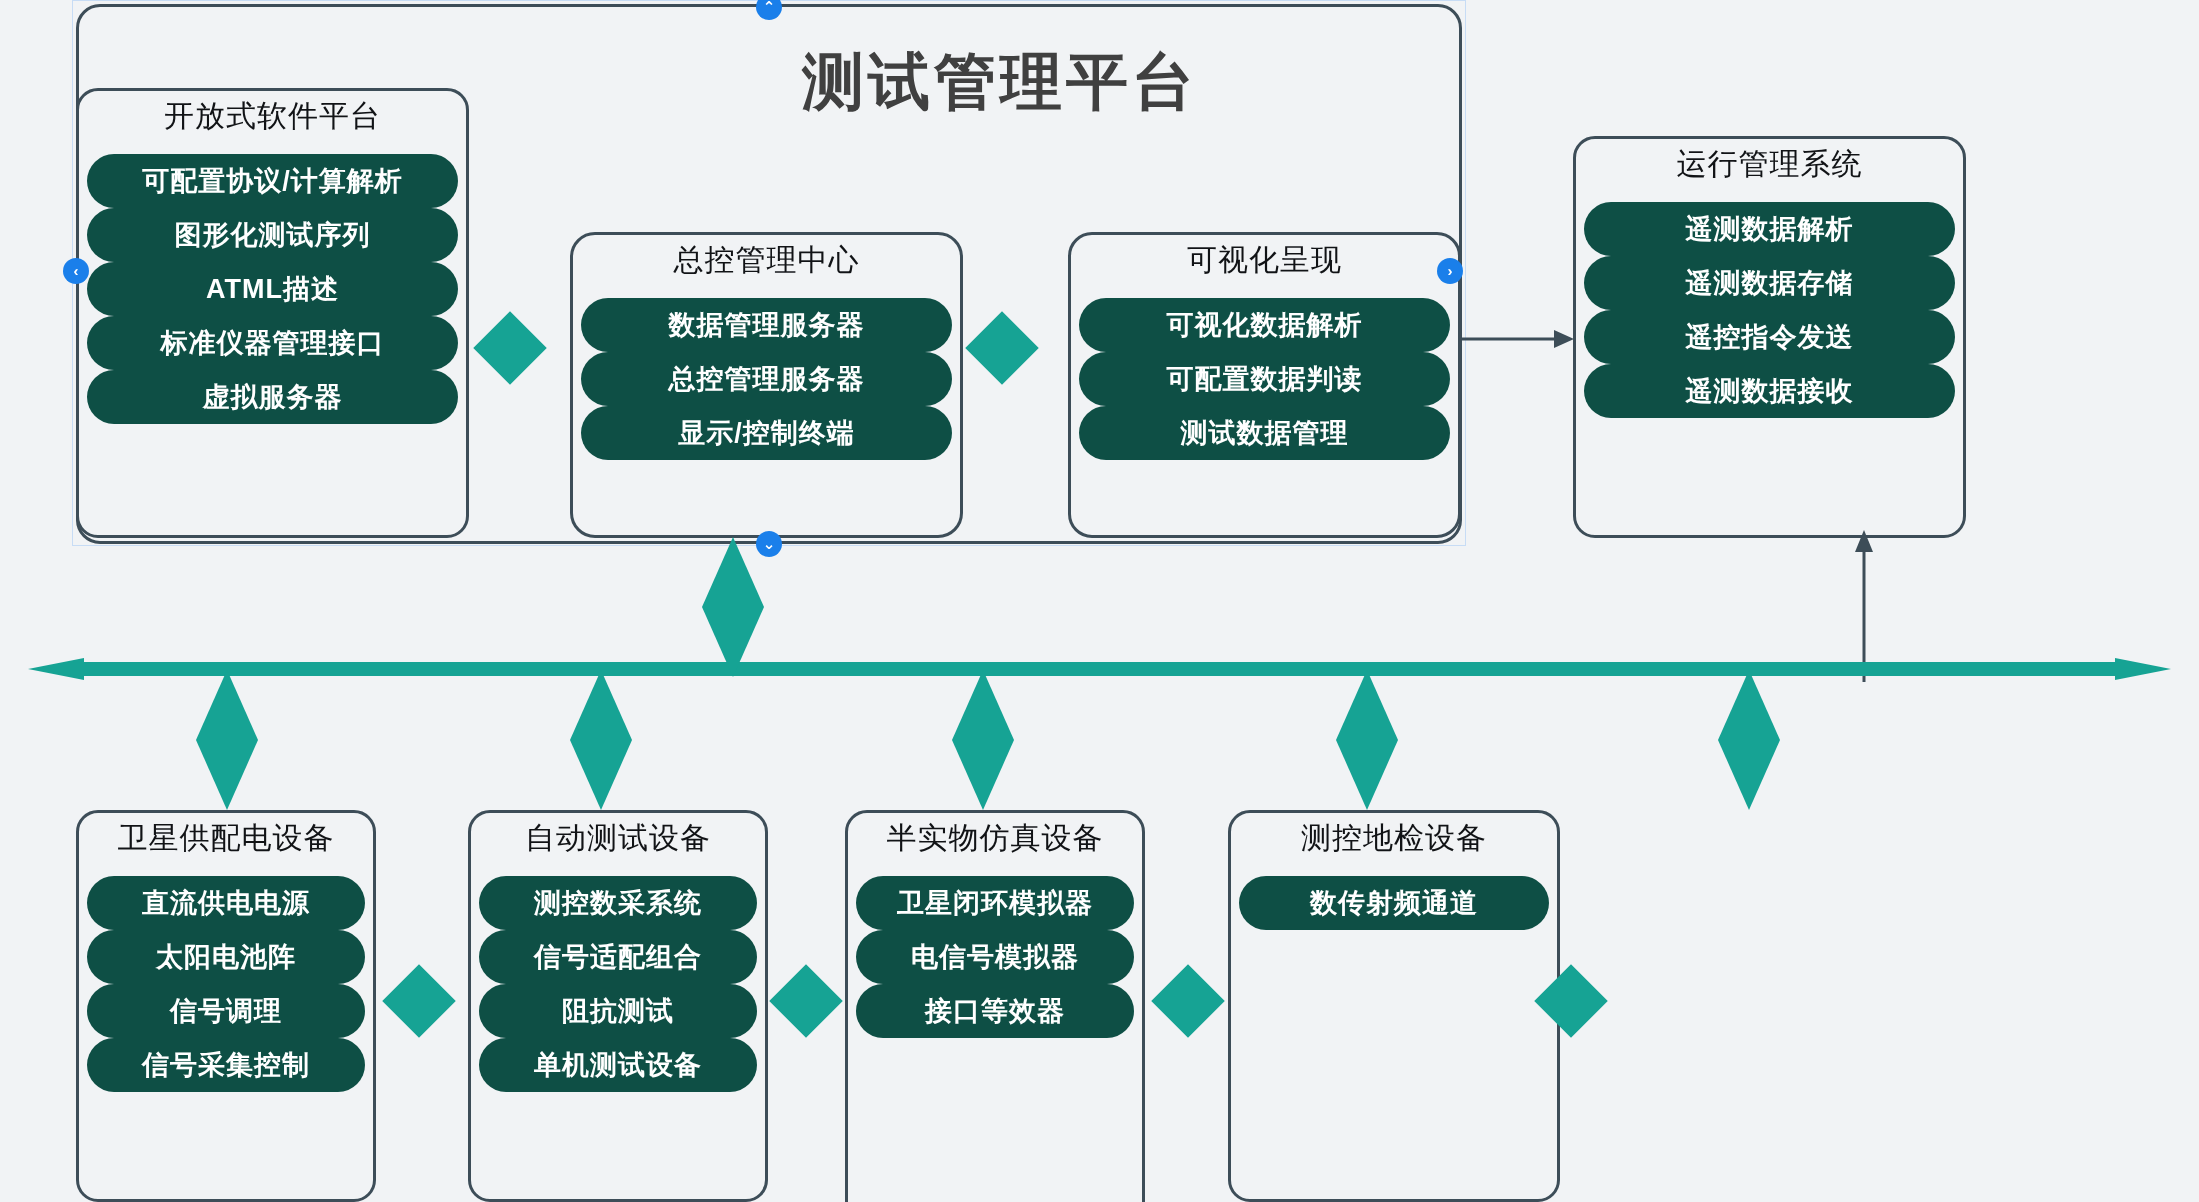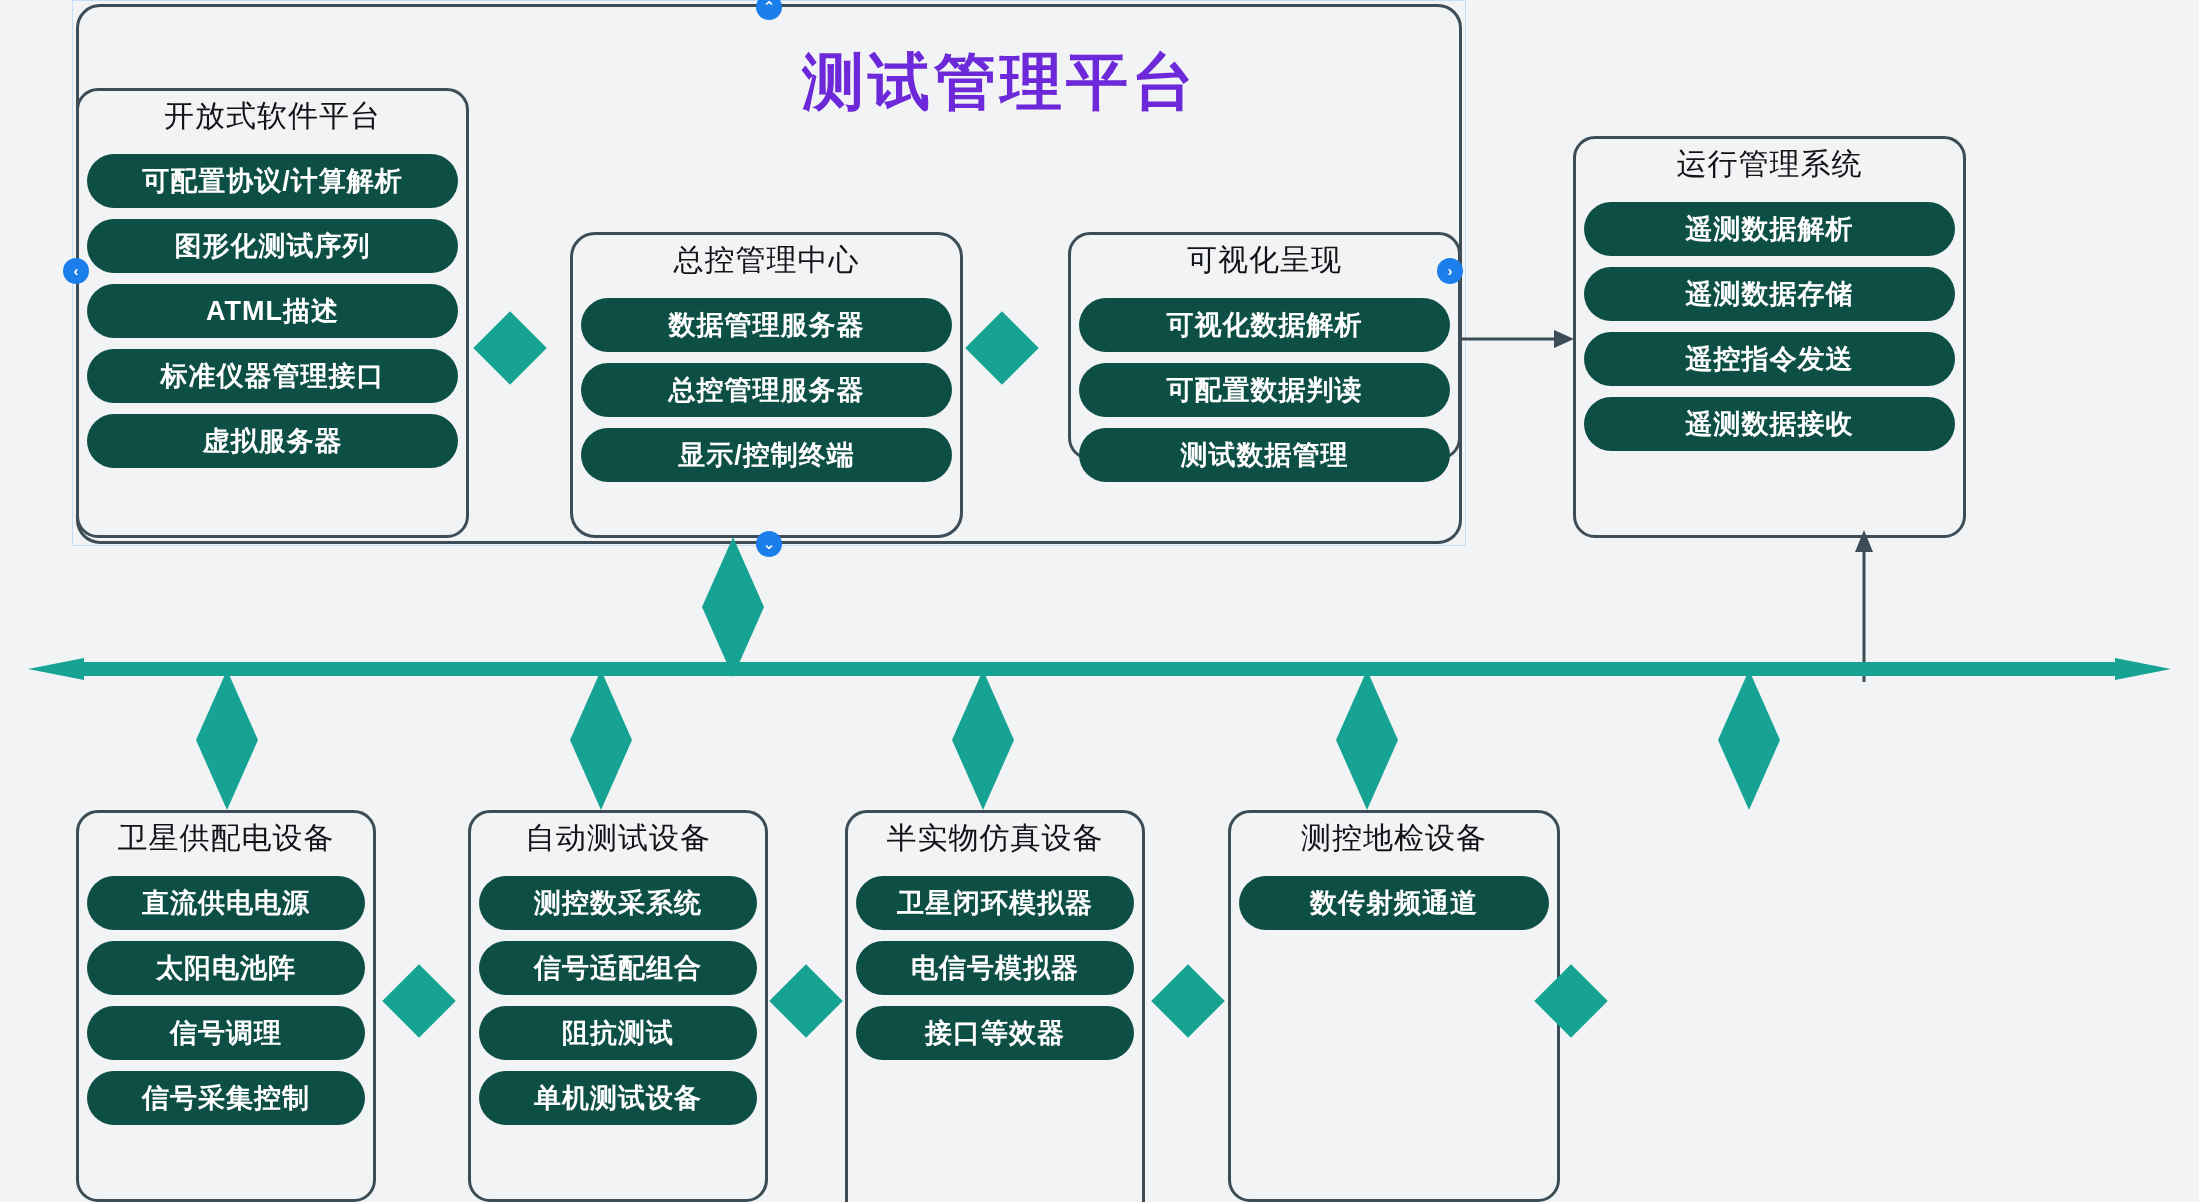--- a/index.html
+++ b/index.html
@@ -28,21 +28,20 @@
     letter-spacing:1px;
     margin-top:8px;
     margin-bottom:12px;
     line-height:1.15;
     white-space:nowrap;
   }
   .pills{
     display:flex;
     flex-direction:column;
     align-items:stretch;
-    gap:11px;
     padding:8px 8px;
   }
   .pill{
     background:#0e4f45;
     color:#ffffff;
     border-radius:28px;
     font-size:27px;
     font-weight:700;
     text-align:center;
     line-height:54px;
@@ -71,21 +70,21 @@
     background:transparent;
   }
 
   #main-title{
     position:absolute;
     left:700px;top:40px;
     width:600px;
     text-align:center;
     font-size:62px;
     font-weight:800;
-    color:#6d28d9;
+    color:#404040;
     letter-spacing:4px;
     white-space:nowrap;
   }
 
   
   .handle{
     position:absolute;
     width:26px;height:26px;
     border-radius:50%;
     background:#1a7fea;
@@ -150,21 +149,21 @@
     <div class="panel-title">总控管理中心</div>
     <div class="pills">
       <div class="pill">数据管理服务器</div>
       <div class="pill">总控管理服务器</div>
       <div class="pill">显示/控制终端</div>
     </div>
   </div>
 
   <div class="diamond-h" style="left:976px;top:322px;width:52px;height:52px;"></div>
 
-  <div class="panel" style="left:1068px;top:232px;width:393px;height:228px;">
+  <div class="panel" style="left:1068px;top:232px;width:393px;height:306px;border-radius:24px;">
     <div class="panel-title">可视化呈现</div>
     <div class="pills">
       <div class="pill">可视化数据解析</div>
       <div class="pill">可配置数据判读</div>
       <div class="pill">测试数据管理</div>
     </div>
   </div>
 
   <svg class="dark-arrow" style="left:1462px;top:325px;width:112px;height:28px;" viewBox="0 0 112 28">
     <line x1="0" y1="14" x2="96" y2="14" stroke="#3d4d58" stroke-width="3"></line>

